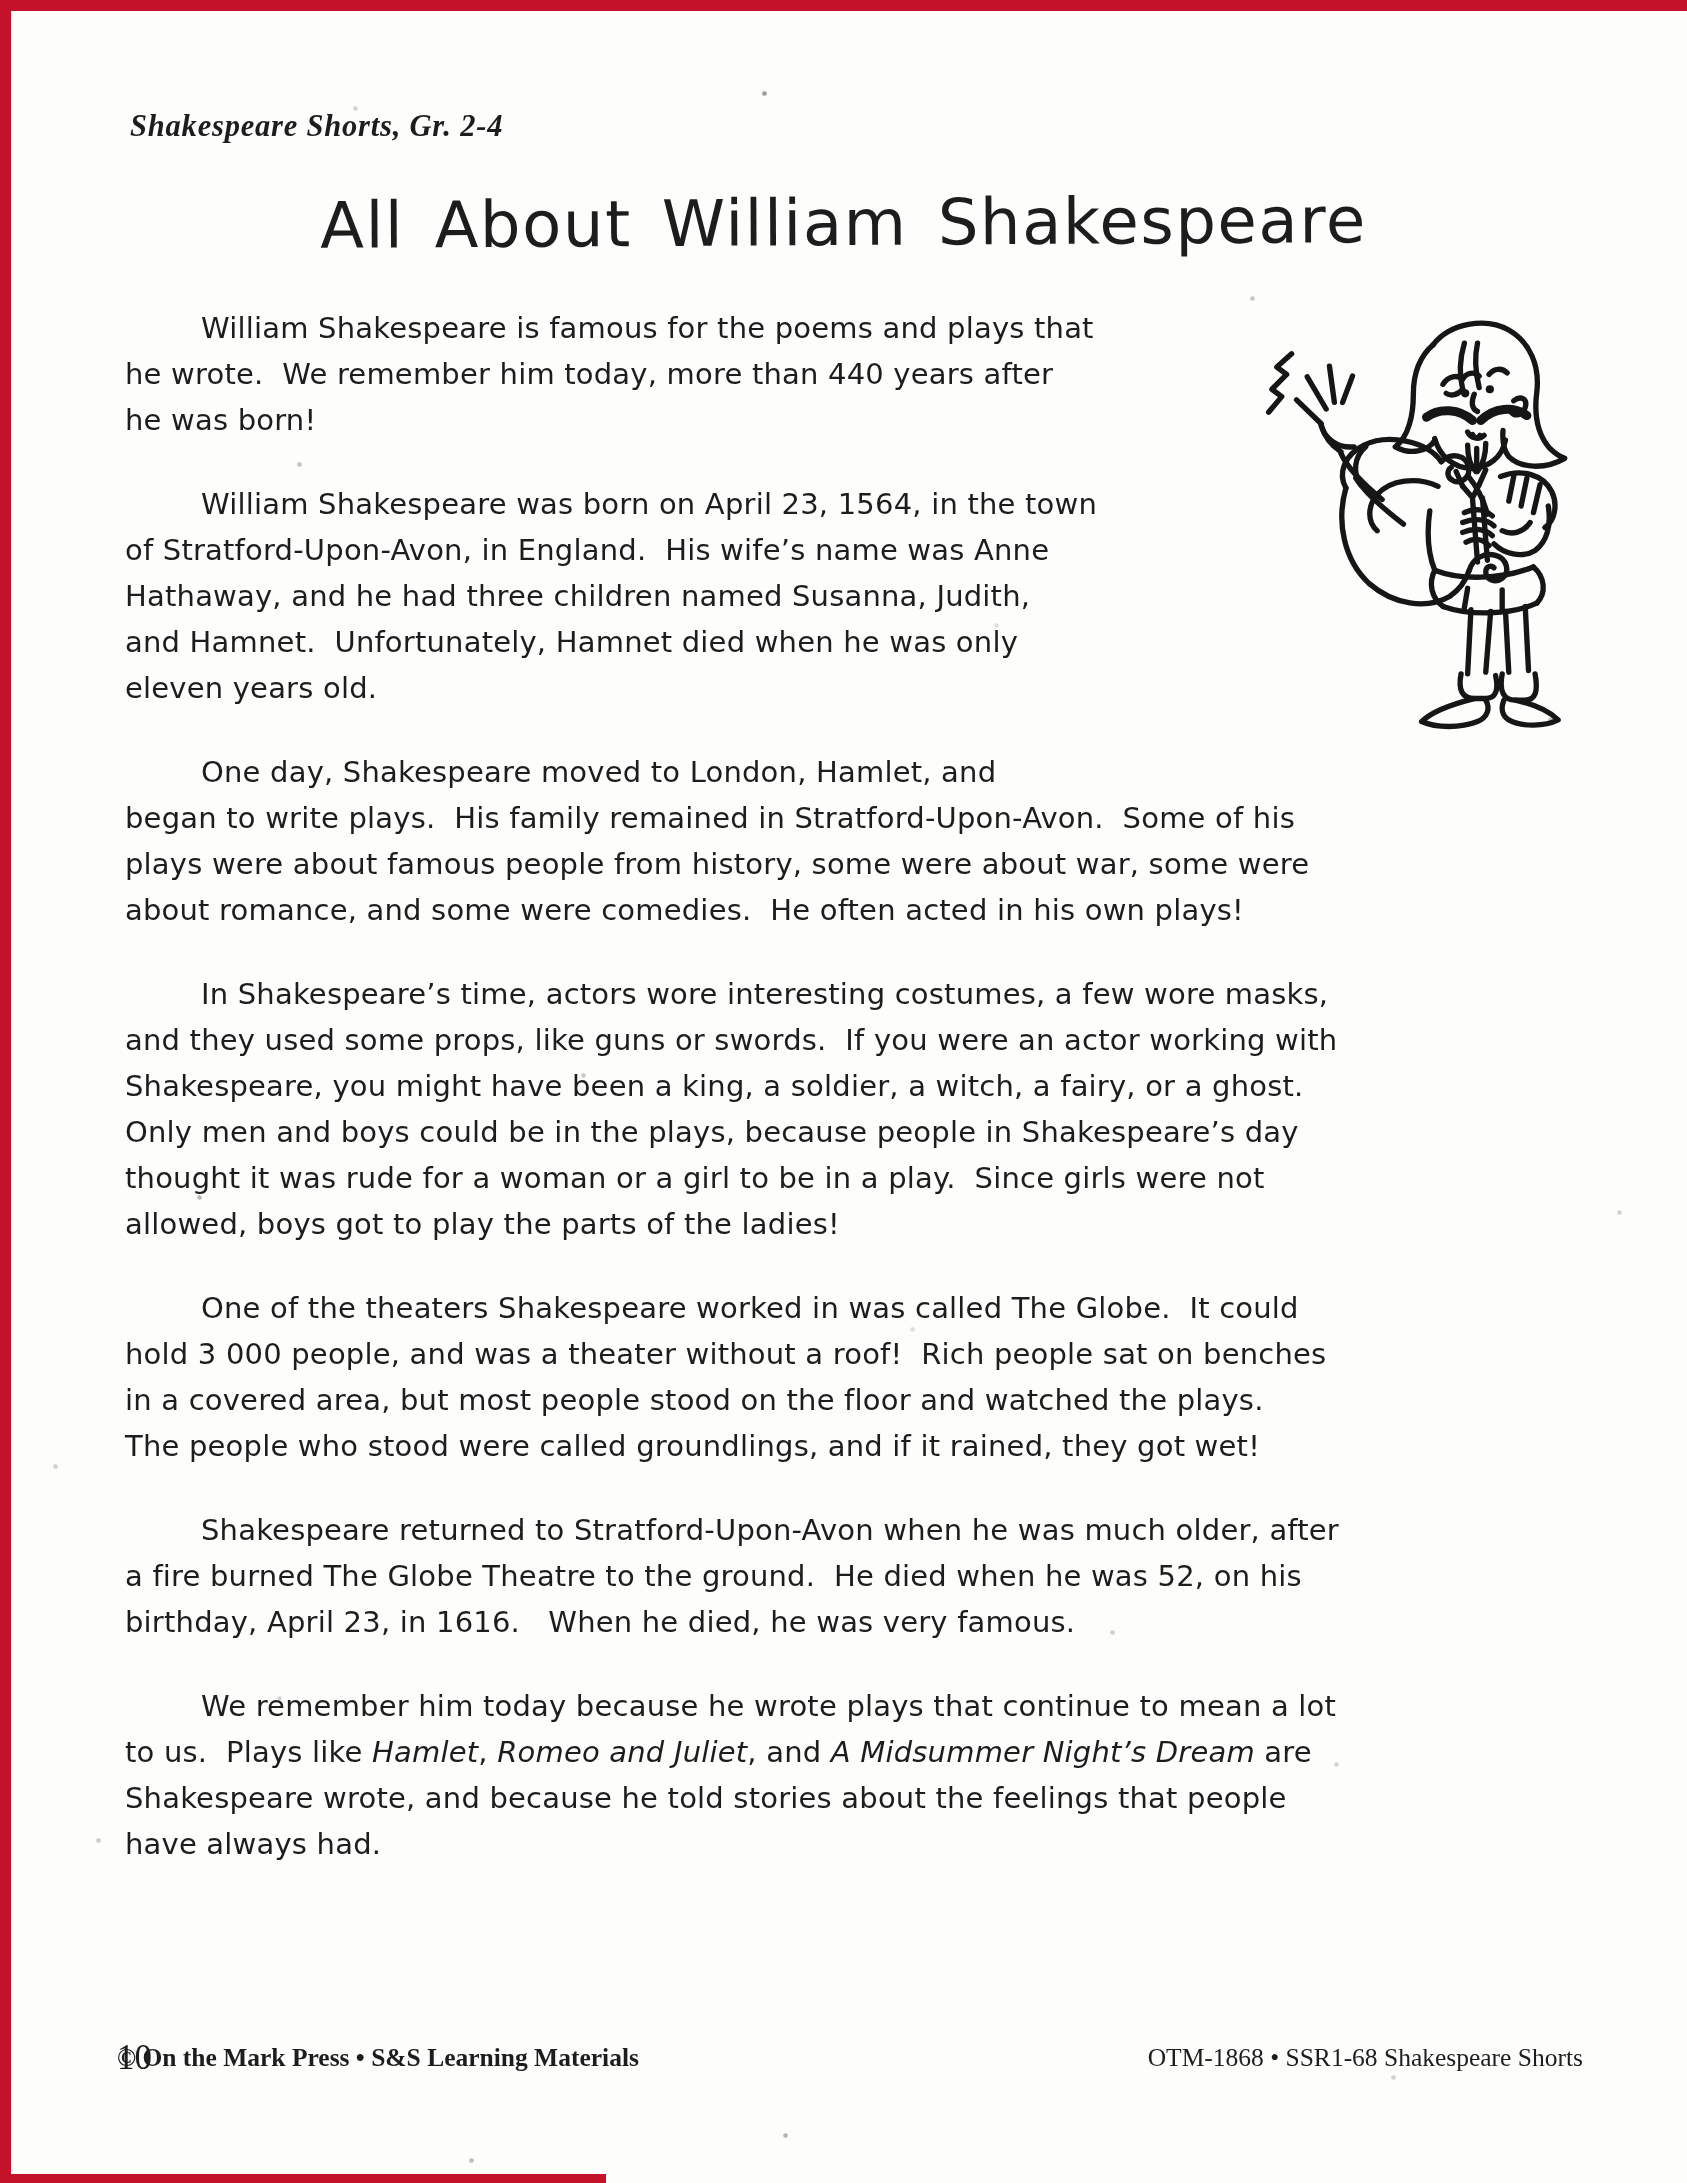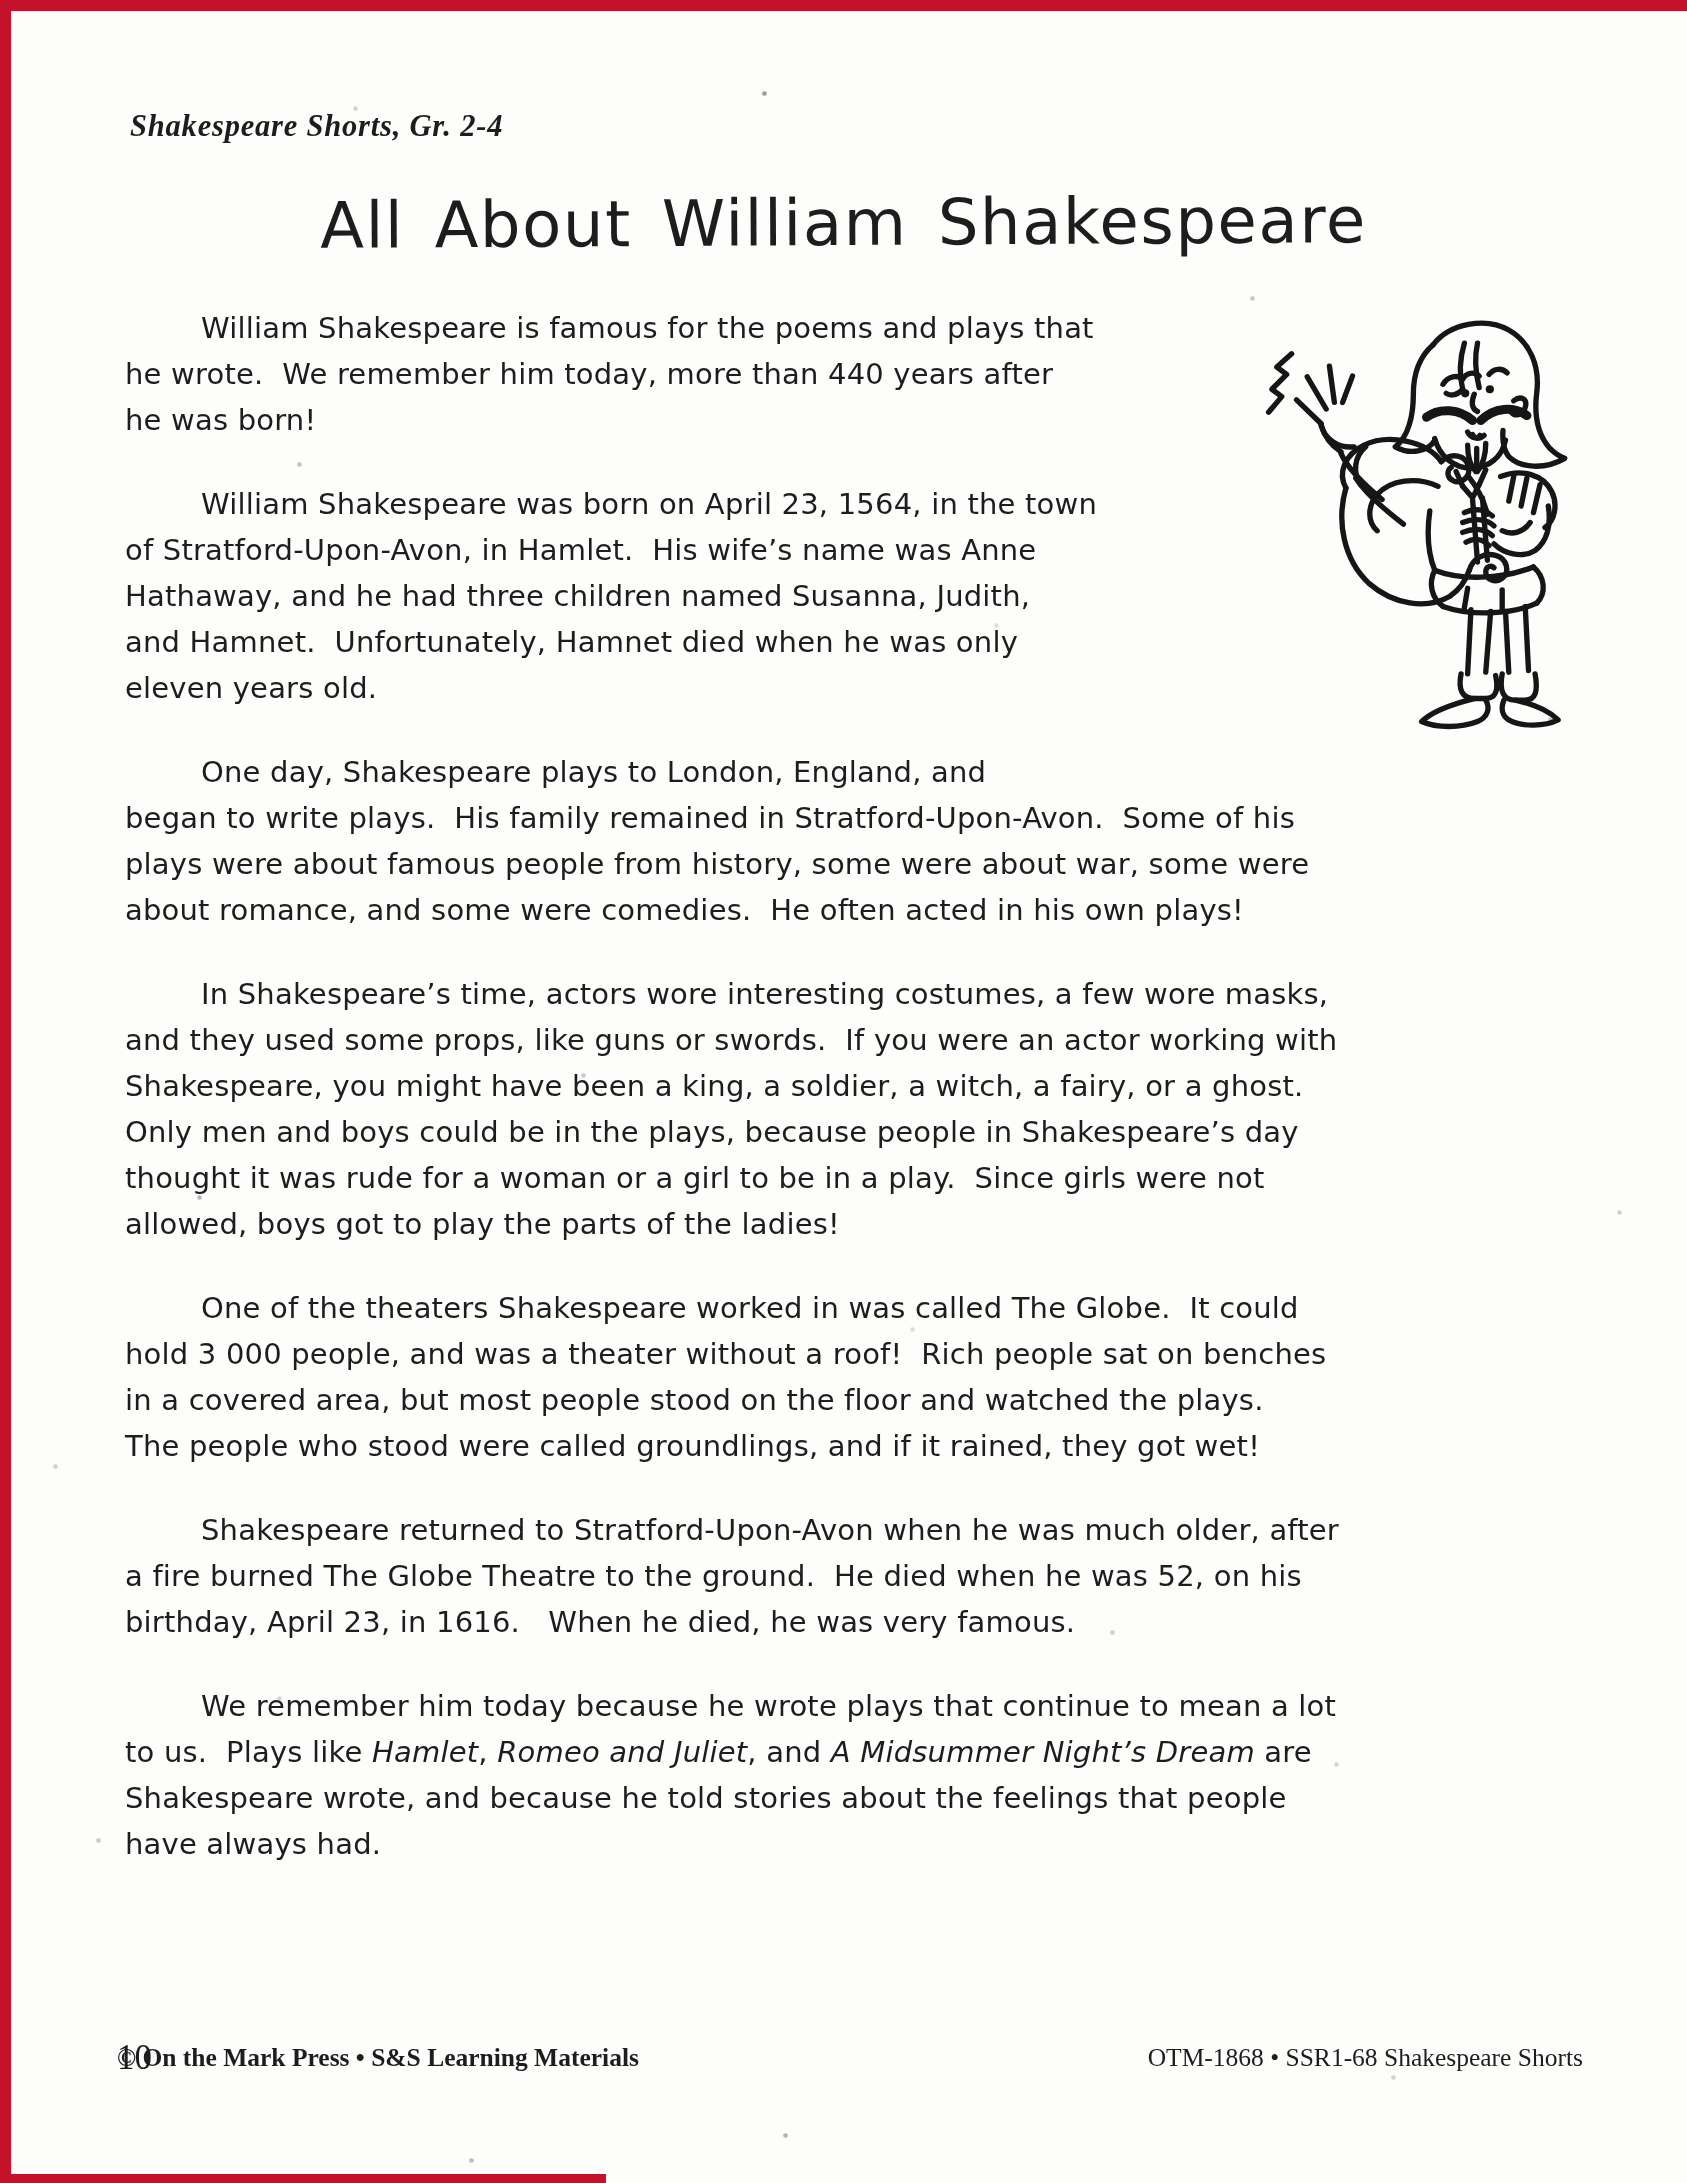--- a/index.html
+++ b/index.html
@@ -60,27 +60,27 @@
   <div class="title">All About William Shakespeare</div>
 
   <div class="article">
       <div class="para">
         <div class="line first"><span>William Shakespeare is famous for the poems and plays that</span></div>
         <div class="line"><span>he wrote.  We remember him today, more than 440 years after</span></div>
         <div class="line"><span>he was born!</span></div>
       </div>
       <div class="para">
         <div class="line first"><span>William Shakespeare was born on April 23, 1564, in the town</span></div>
-        <div class="line"><span>of Stratford-Upon-Avon, in Hamlet.  His wife’s name was Anne</span></div>
+        <div class="line"><span>of Stratford-Upon-Avon, in England.  His wife’s name was Anne</span></div>
         <div class="line"><span>Hathaway, and he had three children named Susanna, Judith,</span></div>
         <div class="line"><span>and Hamnet.  Unfortunately, Hamnet died when he was only</span></div>
         <div class="line"><span>eleven years old.</span></div>
       </div>
       <div class="para">
-        <div class="line first"><span>One day, Shakespeare plays to London, England, and</span></div>
+        <div class="line first"><span>One day, Shakespeare moved to London, Hamlet, and</span></div>
         <div class="line"><span>began to write plays.  His family remained in Stratford-Upon-Avon.  Some of his</span></div>
         <div class="line"><span>plays were about famous people from history, some were about war, some were</span></div>
         <div class="line"><span>about romance, and some were comedies.  He often acted in his own plays!</span></div>
       </div>
       <div class="para">
         <div class="line first"><span>In Shakespeare’s time, actors wore interesting costumes, a few wore masks,</span></div>
         <div class="line"><span>and they used some props, like guns or swords.  If you were an actor working with</span></div>
         <div class="line"><span>Shakespeare, you might have been a king, a soldier, a witch, a fairy, or a ghost.</span></div>
         <div class="line"><span>Only men and boys could be in the plays, because people in Shakespeare’s day</span></div>
         <div class="line"><span>thought it was rude for a woman or a girl to be in a play.  Since girls were not</span></div>

